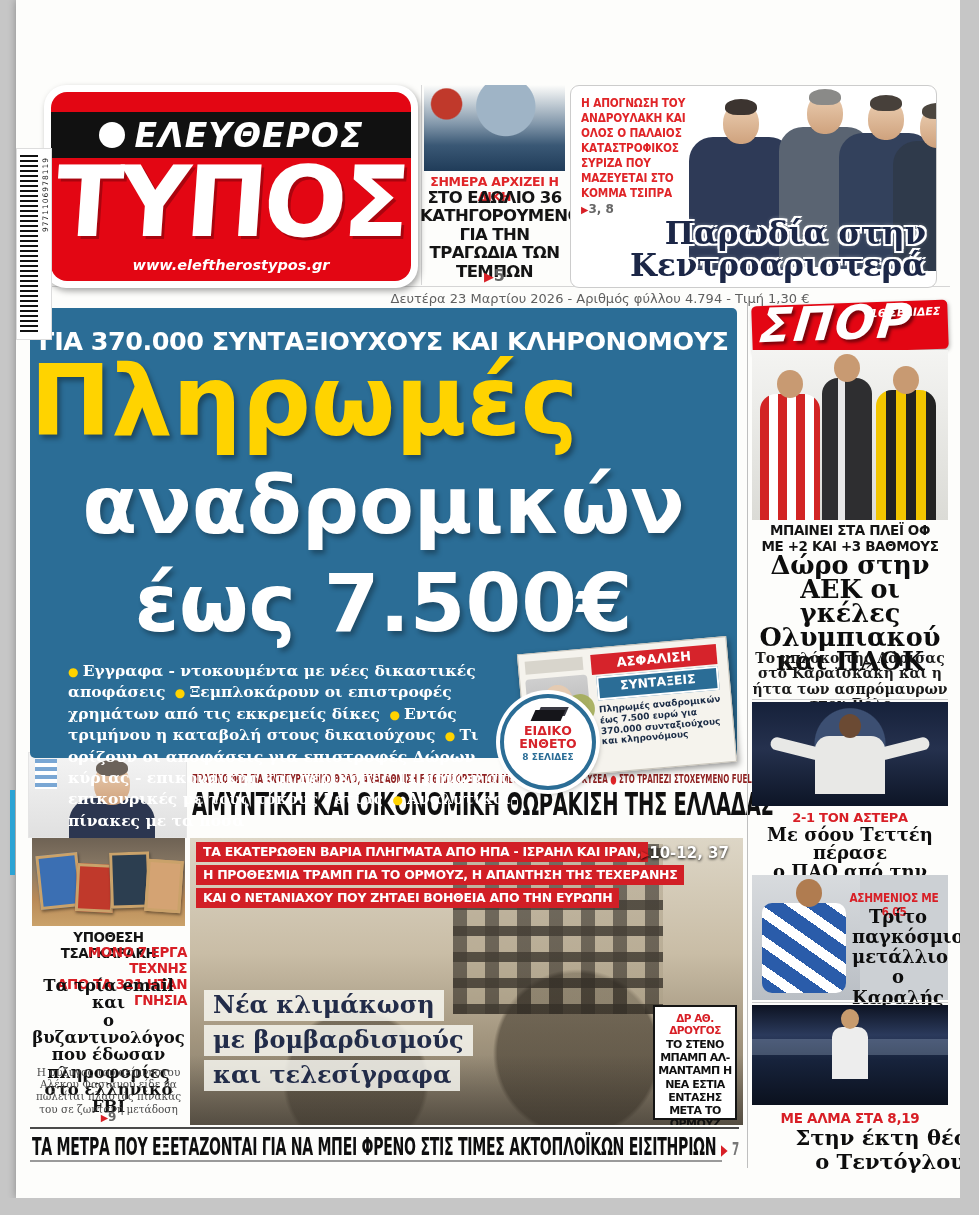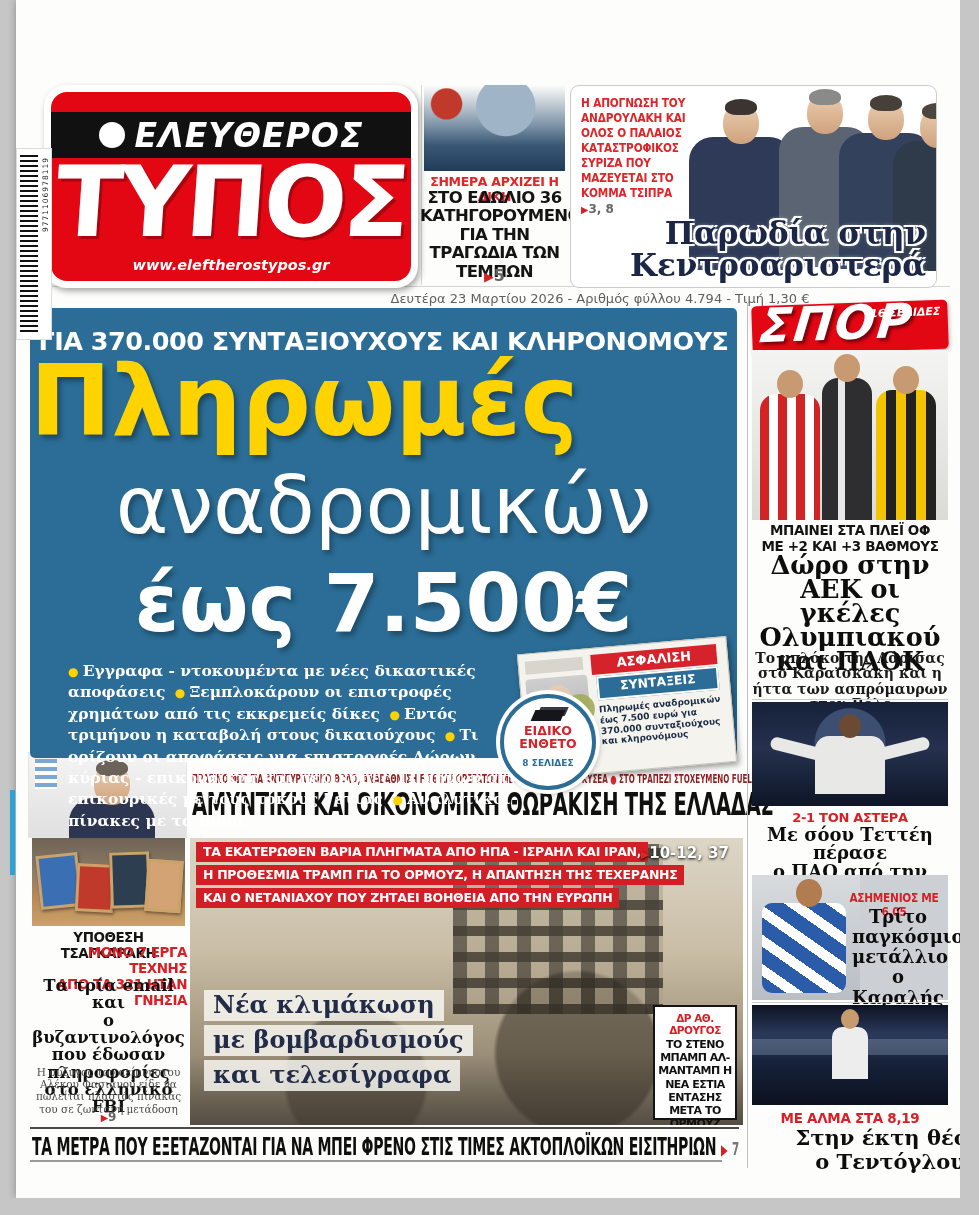--- a/index.html
+++ b/index.html
@@ -38,39 +38,39 @@
   .p-head::before{content:"";position:absolute;left:2px;right:2px;top:-3px;height:16px;border-radius:50% 50% 40% 40%;background:var(--hair,#4c4238)}
   .p-torso{height:72%;margin-top:-7px;border-radius:24px 24px 0 0;background:var(--suit)}
   .tr-headline{position:absolute;right:10px;bottom:6px;text-align:right;font-family:"DejaVu Serif",serif;font-weight:bold;font-size:31px;line-height:1.04;color:#1c2747;z-index:5;
      text-shadow:-2px -2px 0 #fff,2px -2px 0 #fff,-2px 2px 0 #fff,2px 2px 0 #fff,0 0 5px #fff}
   .dateline{left:360px;top:291px;width:480px;text-align:center;font-size:13px;color:#5f5f5f}
   .hrule{background:#d5d5d5;height:1px}
   
   .lead-box{left:30px;top:308px;width:707px;height:450px;background:#2b6d96;border-radius:5px;z-index:2}
   .lead-kicker{position:absolute;left:0;top:18px;width:100%;text-align:center;color:#fff;font-size:25.5px;font-weight:bold;letter-spacing:-0.5px}
   .lead-l1{position:absolute;left:0;top:38px;width:100%;text-align:left;color:#ffd300;font-size:97px;font-weight:bold;line-height:1.15;text-shadow:3px 4px 5px rgba(0,0,0,.35)}
-  .lead-l2{position:absolute;left:0;top:150px;width:100%;text-align:center;color:#fff;font-size:80px;font-weight:normal;line-height:1.2;text-shadow:3px 4px 5px rgba(0,0,0,.3)}
+  .lead-l2{position:absolute;left:0;top:150px;width:100%;text-align:center;color:#fff;font-size:80px;font-weight:bold;line-height:1.2;text-shadow:3px 4px 5px rgba(0,0,0,.3)}
   .lead-l3{position:absolute;left:0;top:248px;width:100%;text-align:center;color:#fff;font-size:80px;font-weight:bold;line-height:1.2;text-shadow:3px 4px 5px rgba(0,0,0,.3)}
   .lead-bullets{position:absolute;left:38px;top:352px;width:472px;color:#fff;font-family:"DejaVu Serif",serif;font-weight:bold;font-size:15.5px;line-height:1.38;margin:0}
   .blt::before{content:"\25CF  ";color:#ffd300;font-size:12px}
   .blt{margin-right:4px}
   
   .sup-card{position:absolute;left:492px;top:337px;width:208px;height:124px;background:#f5f3ed;border:1px solid #c9c5bb;box-shadow:2px 3px 6px rgba(0,0,0,.4);transform:rotate(-5deg);z-index:6}
   .sup-head{position:absolute;left:6px;top:7px;width:58px;height:13px;background:#d8d5cc}
   .sup-man{position:absolute;left:5px;top:25px;width:62px;height:92px;background:linear-gradient(#cfcfcf,#9d9d9d);border-radius:4px}
   .sup-man::before{content:"";position:absolute;left:16px;top:8px;width:30px;height:34px;border-radius:50%;background:#e5cbb2}
   .sup-man::after{content:"";position:absolute;left:6px;top:40px;width:50px;height:52px;border-radius:16px 16px 0 0;background:#8b8f94}
   .sup-band1{position:absolute;left:72px;top:6px;width:126px;height:20px;background:#d6232b;color:#fff;font-size:13px;font-weight:bold;text-align:center;line-height:20px}
   .sup-band2{position:absolute;left:76px;top:28px;width:118px;height:20px;background:#2b6d96;border:2px solid #fff;color:#fff;font-size:12.5px;font-weight:bold;text-align:center;line-height:17px}
   .sup-text{position:absolute;left:76px;top:56px;width:122px;font-size:9px;font-weight:bold;color:#1b2c46;line-height:1.2}
   .sup-sticker{position:absolute;left:42px;top:44px;width:30px;height:30px;border-radius:50%;background:#a3ac57;opacity:.9}
   .sup-badge{position:absolute;left:470px;top:386px;width:88px;height:88px;border-radius:50%;background:#fff;border:4px solid #2b6d96;box-shadow:0 0 0 4px #fff,2px 3px 6px rgba(0,0,0,.4);z-index:7;text-align:center}
   .badge-book{width:30px;height:11px;margin:12px auto 3px;background:#15151a;transform:skewX(-24deg);box-shadow:3px -4px 0 -1px #3a3a44}
   .badge-t1{color:#d6232b;font-size:12.5px;font-weight:bold;line-height:1.05}
-  .badge-t2{color:#2b6d96;font-size:9px;font-weight:bold;margin-top:8px}
+  .badge-t2{color:#2b6d96;font-size:9px;font-weight:bold;margin-top:2px}
   .side-tab{left:10px;top:790px;width:5px;height:85px;background:#2ba3d4}
   
   .def-kicker{left:192px;top:772px;font-size:11.5px;font-weight:bold;color:#8e1f1f;letter-spacing:0}
   .def-kicker .inner{display:inline-block;transform:scaleX(.62);transform-origin:left top;white-space:nowrap}
   .dot-red{color:#e02528}
   .def-headline{left:192px;top:786px;font-size:31px;font-weight:bold;color:#101010}
   .def-headline .inner{display:inline-block;transform:scaleX(.63);transform-origin:left top;white-space:nowrap;letter-spacing:-0.5px}
   .mitso-photo{left:28px;top:752px;width:157px;height:84px;background:linear-gradient(180deg,#f4f4f4,#e0e0e0);border:1px solid #e5e5e5}
   .mitso-flag{position:absolute;left:6px;top:6px;width:22px;height:30px;background:repeating-linear-gradient(180deg,#7aa7d4 0 4px,#fff 4px 8px)}
   

